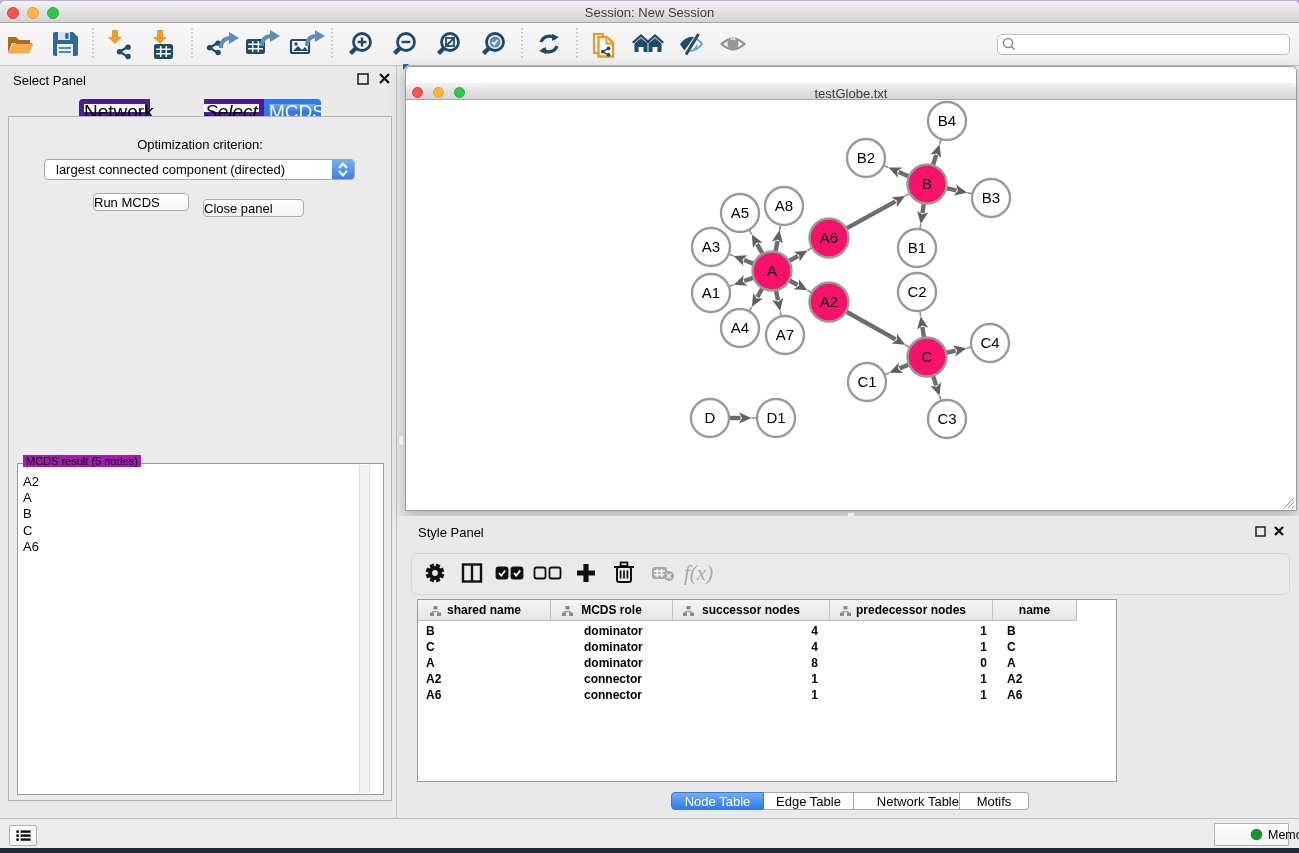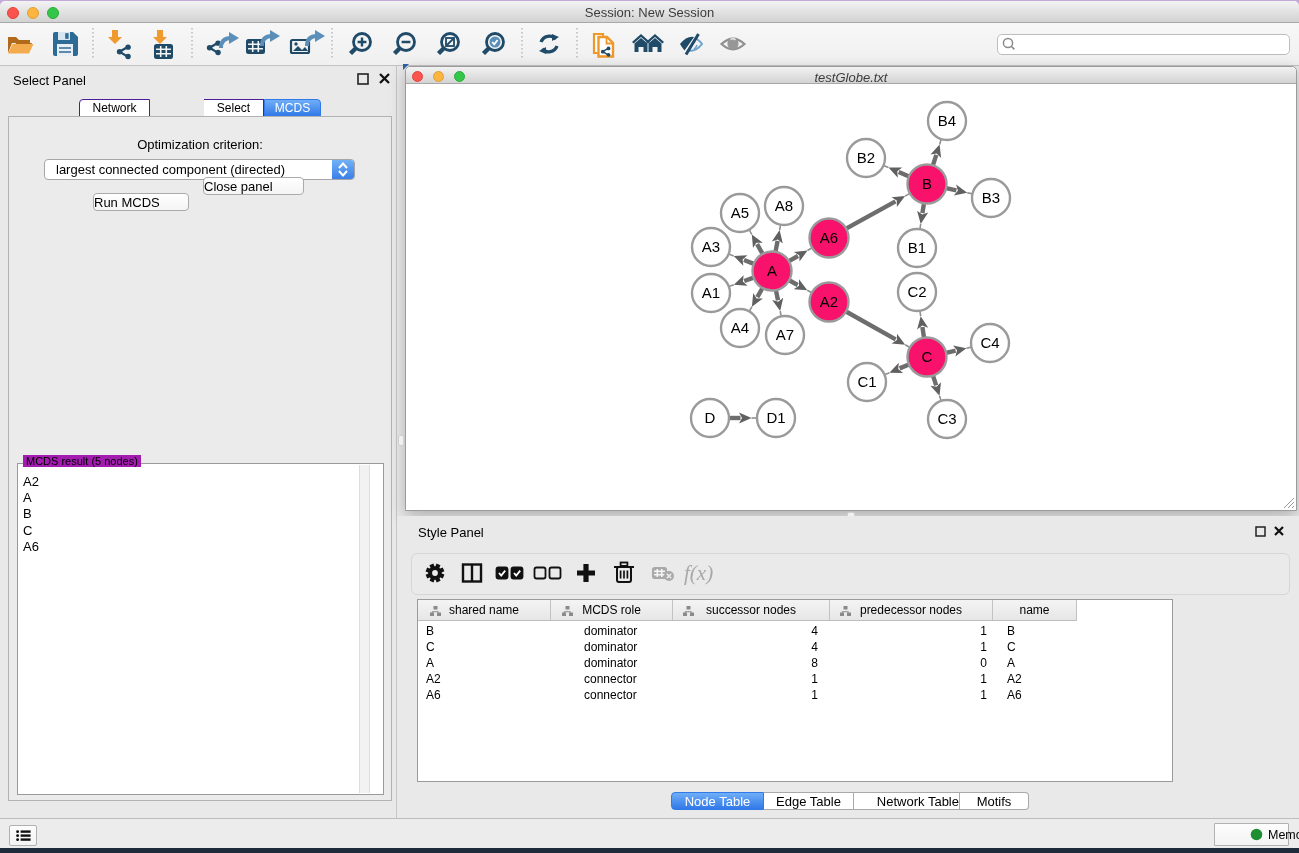--- a/index.html
+++ b/index.html
@@ -4,34 +4,34 @@
 html,body { width:1299px; height:853px; overflow:hidden; }
 body { background:linear-gradient(180deg,#c2aad9 0%,#8f7bb0 30%,#1d2b3b 100%); font-family:"Liberation Sans",sans-serif; position:relative; }
 .win { position:absolute; left:0; top:1px; width:1299px; height:847px; background:#e9e9e9; border-radius:5px 5px 0 0; overflow:hidden; }
 .titlebar { position:absolute; left:0; top:0; width:100%; height:22px; background:linear-gradient(#f3f3f3,#d2d2d2); border-bottom:1px solid #a8a8a8; border-radius:5px 5px 0 0; }
 .tl { position:absolute; top:5.5px; width:12px; height:12px; border-radius:50%; }
 .title { position:absolute; top:3.5px; width:100%; text-align:center; font-size:13px; color:#3c3c3c; }
 .toolbar { position:absolute; left:0; top:22px; width:100%; height:43px; background:linear-gradient(#f7f7f7,#f0f0f0); border-bottom:1px solid #c3c3c3; }
 .searchbox { position:absolute; left:997px; top:33px; width:293px; height:21px; background:#fff; border:1px solid #bdbdbd; border-radius:5px; }
 .leftpanel { position:absolute; left:0; top:65px; width:397px; height:753px; background:#e9e9e9; border-right:1px solid #c6c6c6; }
 .ptitle { position:absolute; font-size:13px; color:#000; }
-.tab { position:absolute; height:18px; background:#fff; border:1px solid #4c1d95; font-size:12px; text-align:center; color:#000; line-height:16px; }
+.tab { position:absolute; height:18px; background:#fff; border:5px solid #4c1d95; font-size:19px; text-align:center; color:#000; line-height:16px; }
 .tabsel { background:linear-gradient(#6faef7,#3179e8); color:#fff; border-color:#3179e8; }
 .subpanel { position:absolute; left:8px; top:50px; width:384px; height:685px; background:#ebebeb; border:1px solid #b2b2b2; }
 .btn { position:absolute; background:linear-gradient(#ffffff,#f4f4f4); border:1px solid #ababab; border-radius:4px; font-size:13px; text-align:left; color:#000; }
 .mcdsbox { position:absolute; left:8px; top:346px; width:367px; height:332px; border:1px solid #9a9a9a; background:#fff; }
 .legend { position:absolute; left:5px; top:-9px; background:#a21caf; padding:0 3px; font-size:11px; }
 .sbtrack { position:absolute; right:11px; top:1px; width:11px; height:328px; background:#f2f2f2; border-left:1px solid #ddd; border-right:1px solid #ddd; }
 .statusbar { position:absolute; left:0; top:817px; width:100%; height:30px; background:#ececec; border-top:1px solid #bdbdbd; }
 .sbbtn { position:absolute; background:linear-gradient(#fdfdfd,#f3f3f3); border:1px solid #b1b1b1; border-radius:4px; }
 .netwin { position:absolute; left:405px; top:65px; width:892px; height:445px; background:#fff; border:1px solid #9b9b9b; border-radius:5px 5px 0 0; box-shadow:0 5px 16px rgba(0,0,0,0.25); }
-.nettitle { position:absolute; left:0; top:0; width:100%; height:17px; background:linear-gradient(#f2f2f2,#d3d3d3); border-bottom:1px solid #a8a8a8; border-radius:5px 5px 0 0;font-style:italic; }
+.nettitle { position:absolute; left:0; top:16px; width:100%; height:17px; background:linear-gradient(#f2f2f2,#d3d3d3); border-bottom:1px solid #a8a8a8; border-radius:5px 5px 0 0; }
 .tablepanel { position:absolute; left:397px; top:515px; width:902px; height:302px; background:#e9e9e9; }
 .tptoolbar { position:absolute; left:411px; top:552px; width:879px; height:42px; background:#eaeaea; border:1px solid #d6d6d6; border-radius:6px; }
-.tbl { position:absolute; left:417px; top:598px; width:756px; height:183px; background:#fff; border:1px solid #9b9b9b; }
+.tbl { position:absolute; left:417px; top:598px; width:700px; height:183px; background:#fff; border:1px solid #9b9b9b;font-weight:bold; }
 .hdrcell { position:absolute; top:0; height:21px; background:linear-gradient(#f4f4f4,#e6e6e6); border-right:1px solid #c2c2c2; border-bottom:1px solid #bdbdbd; font-size:12px; text-align:center; line-height:21px; color:#000; }
 .cell { position:absolute; font-size:12px; color:#000; height:16px; line-height:16px; }
 .btab { position:absolute; height:18px; background:#fff; border:1px solid #a9a9a9; font-size:13px; text-align:center; line-height:17px; color:#000; }
 </style></head><body>
 <div class="win">
   <div class="titlebar">
     <div class="tl" style="left:7px;background:#fb534d;border:1px solid #e0443e;"></div>
     <div class="tl" style="left:27px;background:#fcb53e;border:1px solid #e0a034;"></div>
     <div class="tl" style="left:47px;background:#34c648;border:1px solid #2aad3c;"></div>
     <div class="title">Session: New Session</div>
@@ -152,35 +152,35 @@
       </svg></div>
 
   <div class="leftpanel">
     <div class="ptitle" style="left:13px;top:7px;">Select Panel</div>
     <svg width="40" height="16" style="position:absolute;left:355px;top:6px;">
       <rect x="3" y="2" width="10" height="10" fill="none" stroke="#222" stroke-width="1.6"></rect>
       <path d="M25 2 l9 9 m0 -9 l-9 9" stroke="#111" stroke-width="2.3"></path>
     </svg>
     <div class="tab" style="left:79px;top:33px;width:71px;border-radius:4px 0 0 0;">Network</div>
     <div class="tab" style="left:150px;top:33px;width:54px;border-left:none;margin-top:24px;">Style</div>
-    <div class="tab" style="left:204px;top:33px;width:60px;border-left:none;">Select</div>
+    <div class="tab" style="left:204px;top:33px;width:60px;border-left:none;font-style:italic;">Select</div>
     <div class="tab tabsel" style="left:264px;top:33px;width:57px;border-radius:0 4px 0 0;">MCDS</div>
     <div class="subpanel">
       <div style="position:absolute;left:0;top:20px;width:100%;text-align:center;font-size:13px;">Optimization criterion:</div>
       <div style="position:absolute;left:35px;top:42px;width:311px;height:21px;background:#fff;border:1px solid #a6a6a6;border-radius:4px;">
         <div style="position:absolute;left:11px;top:2px;font-size:13px;">largest connected component (directed)</div>
         <div style="position:absolute;right:0;top:0;width:22px;height:19px;background:linear-gradient(#71b1f7,#3b7fe8);border-radius:0 3px 3px 0;">
           <svg width="22" height="19">
               <path d="M7 8 l4 -4.5 4 4.5" fill="none" stroke="#fff" stroke-width="2"></path>
               <path d="M7 11 l4 4.5 4 -4.5" fill="none" stroke="#fff" stroke-width="2"></path>
             </svg>
         </div>
       </div>
       <div class="btn" style="left:84px;top:76px;width:96px;height:18px;line-height:17px;">Run MCDS</div>
-      <div class="btn" style="left:194px;top:60px;width:101px;height:18px;line-height:17px;">Close panel</div>
+      <div class="btn" style="left:194px;top:82px;width:101px;height:18px;line-height:17px;">Close panel</div>
       <div class="mcdsbox">
         <div class="legend">MCDS result (5 nodes)</div>
         <div class="sbtrack" style="right:13px;"></div>
         <div style="position:absolute;left:5px;top:10px;font-size:13px;line-height:16.2px;">A2<br>A<br>B<br>C<br>A6</div>
       </div>
     </div>
   </div>
 
   <svg width="8" height="8" style="position:absolute;left:402px;top:62px;z-index:5;">
       <path d="M1 1 h6 L1 7 z" fill="#2e5fa3"></path>

